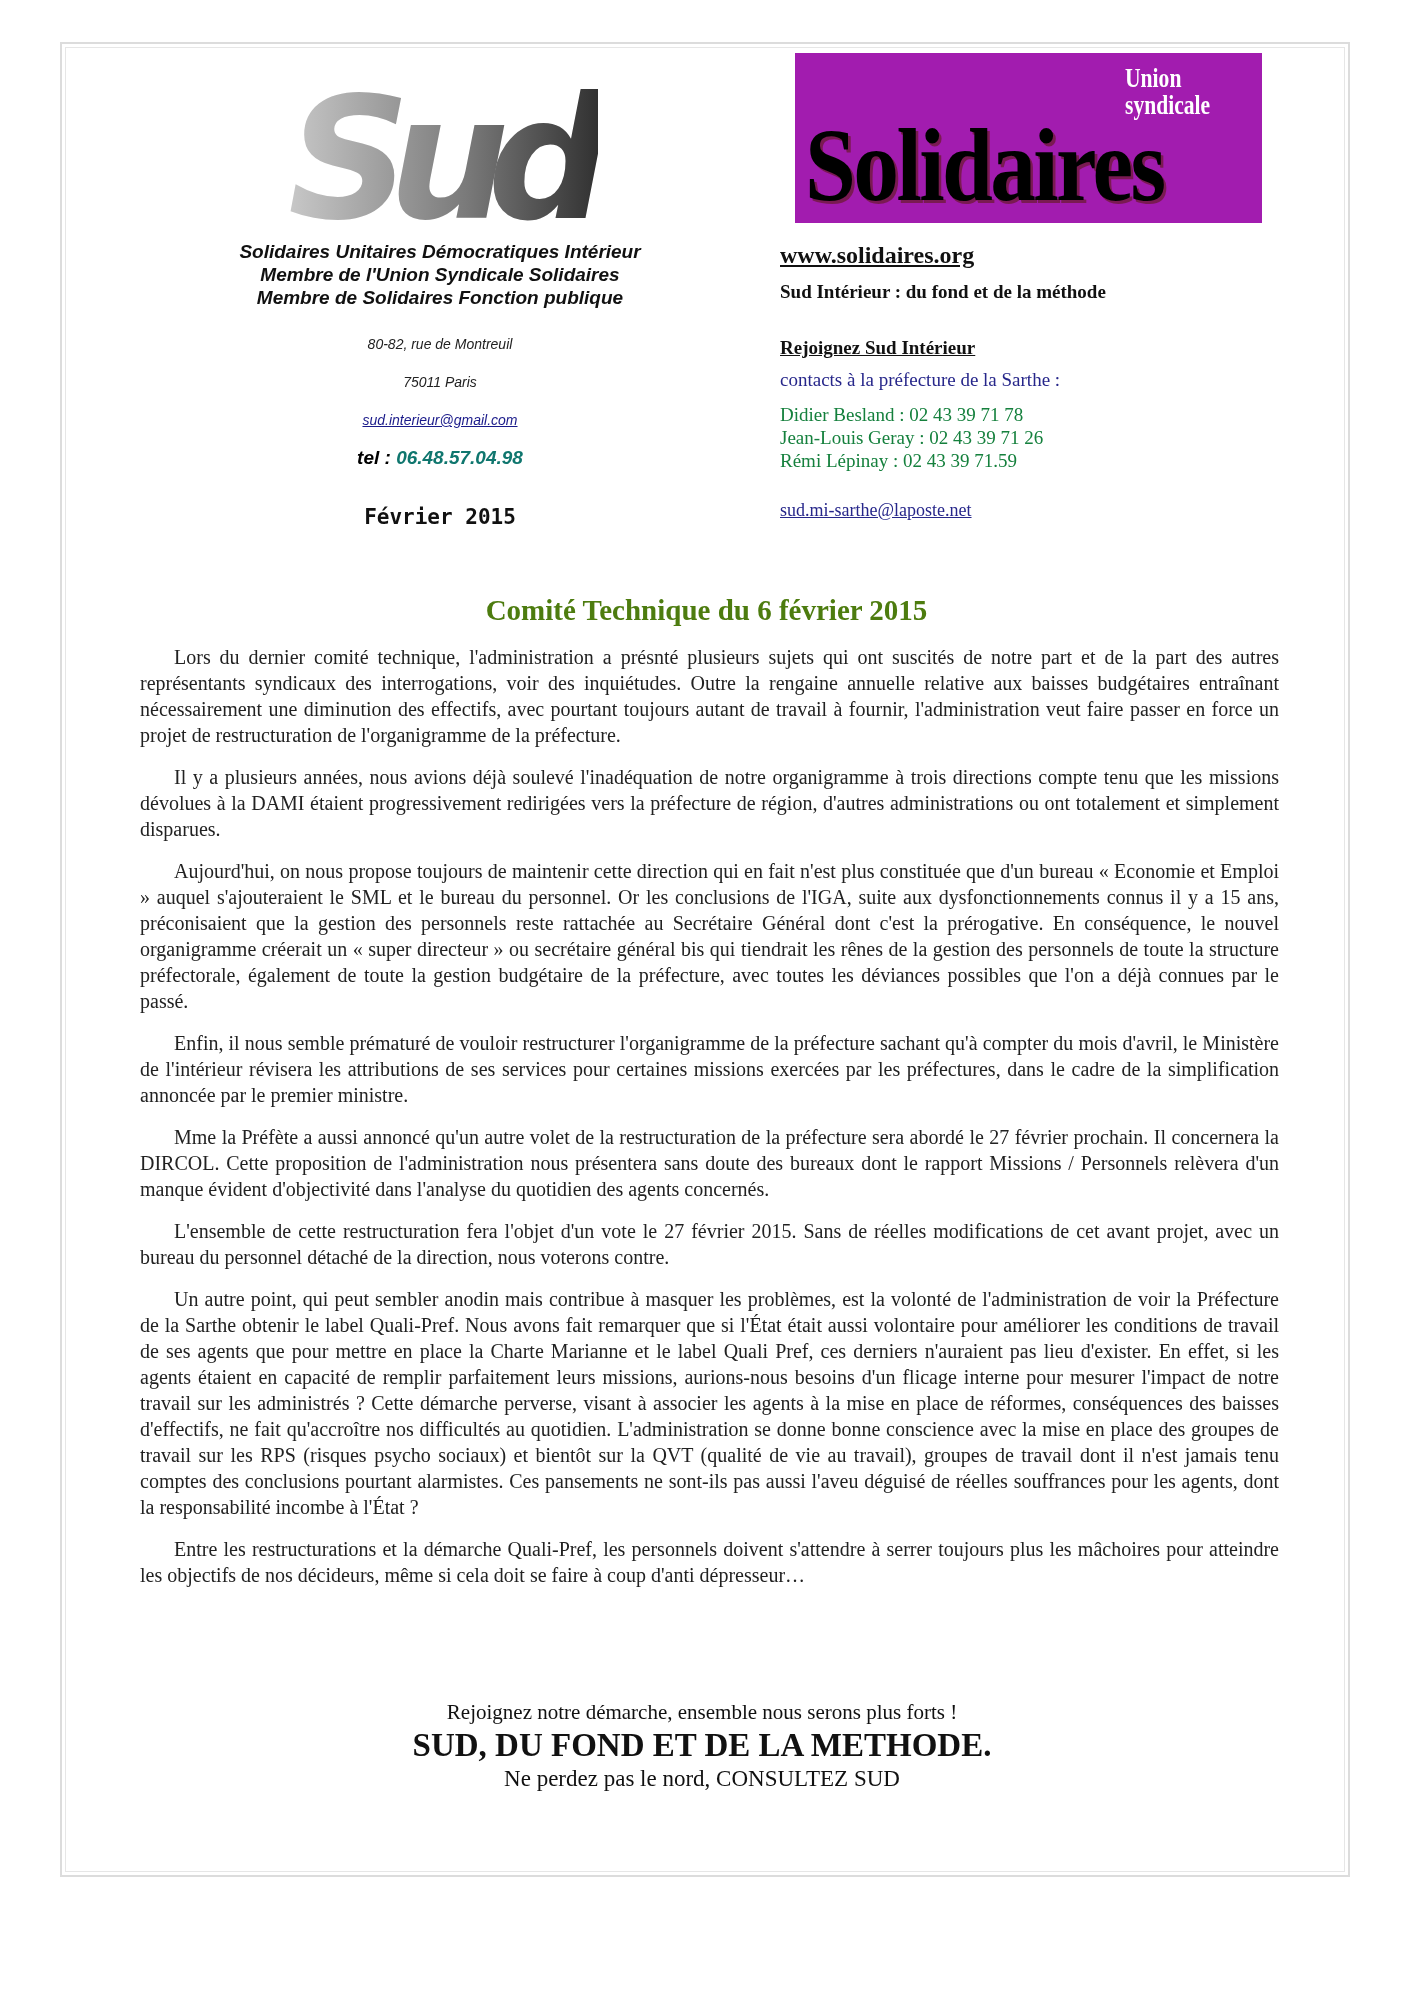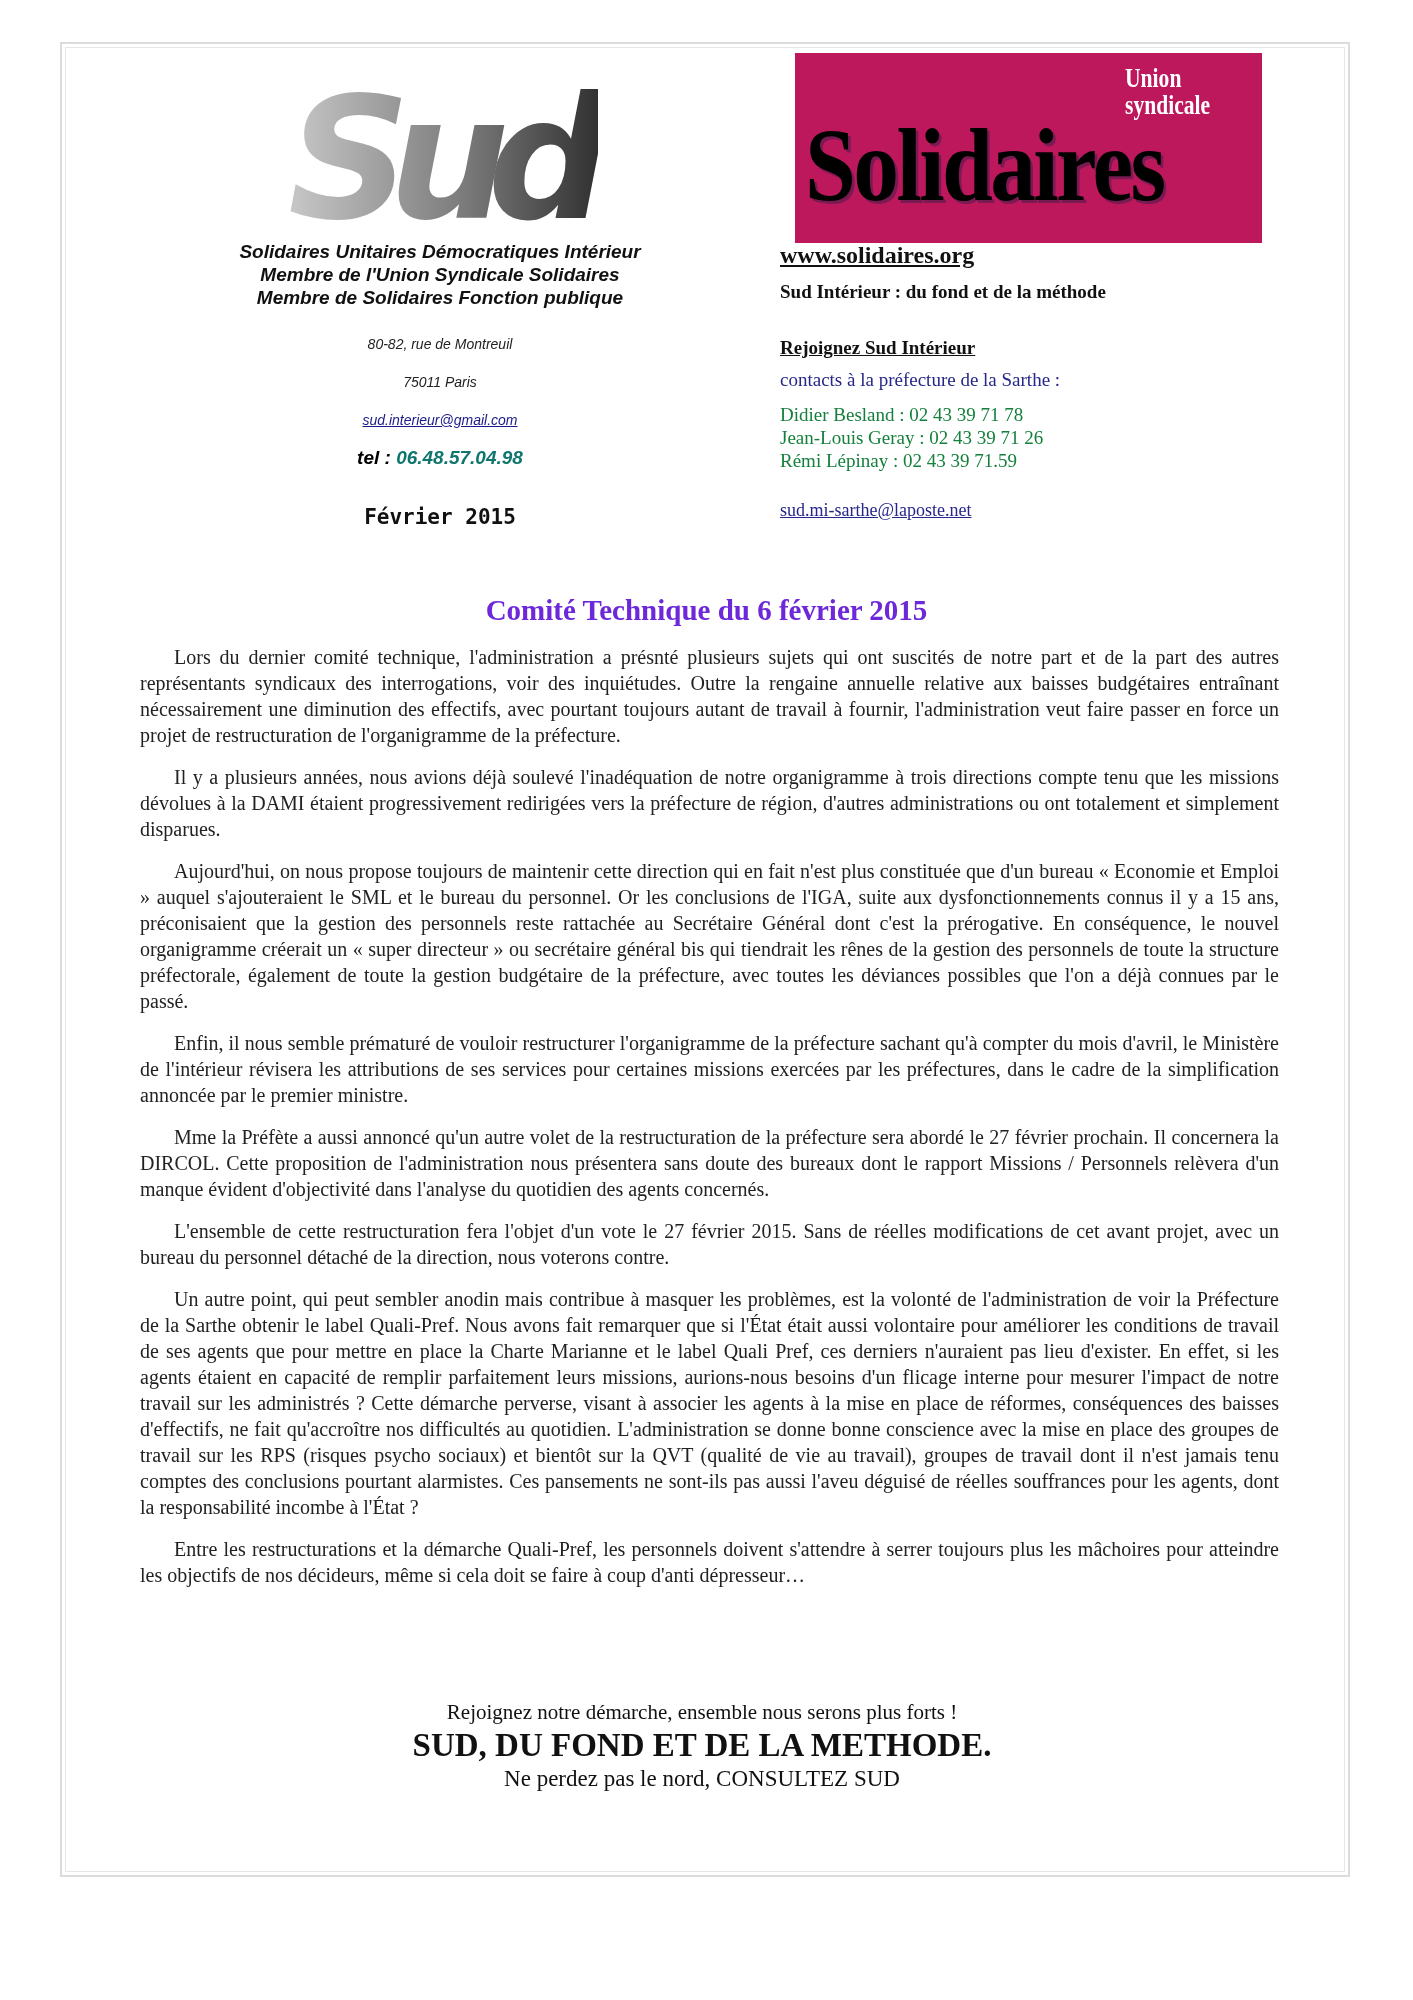--- a/index.html
+++ b/index.html
@@ -17,22 +17,22 @@
     font-family: "Liberation Sans", sans-serif;
   }
   .org-lines { font-style: italic; font-weight: bold; font-size: 19px; line-height: 23px; color: #111; }
   .addr { font-style: italic; font-size: 14px; color: #222; margin-top: 16px; line-height: 38px; }
   .addr a { color: #1a1a8a; text-decoration: underline; }
   .tel { font-style: italic; font-weight: bold; font-size: 19px; line-height: 38px; }
   .tel .num { color: #0f766e; }
   .date { font-family: "DejaVu Sans Mono", monospace; font-weight: bold; font-size: 21px; margin-top: 28px; color: #111; }
 
   .sol-logo {
-    position: absolute; left: 795px; top: 53px; width: 467px; height: 190px;
-    background: #be185d;
+    position: absolute; left: 795px; top: 53px; width: 467px; height: 170px;
+    background: #a21caf;
   }
   .sol-logo .union {
     position: absolute; left: 330px; top: 12px; font-family: "Liberation Serif", serif;
     color: #fff; font-weight: bold; font-size: 27px; line-height: 27px; transform: scaleX(0.8); transform-origin: left top;
   }
   .sol-logo .big {
     position: absolute; left: 10px; top: 62px; font-family: "Liberation Serif", serif;
     font-weight: 900; font-size: 104px; line-height: 100px; color: #000; letter-spacing: -3px;
     transform: scaleX(0.88); transform-origin: left top;
     text-shadow: 3px 3px 0 #7a1a52;
@@ -43,21 +43,21 @@
   }
   .www { font-weight: bold; font-size: 24px; text-decoration: underline; color: #111; margin-top: 2px; }
   .tagline { font-weight: bold; font-size: 19px; margin-top: 12px; color: #111; }
   .join { font-weight: bold; font-size: 19px; text-decoration: underline; margin-top: 34px; color: #111; }
   .contacts-lbl { color: #26268a; font-size: 19px; margin-top: 10px; }
   .people { color: #15803d; font-size: 19px; margin-top: 12px; line-height: 23px; }
   .mail2 { color: #26268a; font-size: 18px; margin-top: 28px; text-decoration: underline; }
 
   .title {
     position: absolute; left: 0; top: 594px; width: 1413px; text-align: center;
-    font-family: "Liberation Serif", serif; font-weight: bold; font-size: 29px; color: #6d28d9;
+    font-family: "Liberation Serif", serif; font-weight: bold; font-size: 29px; color: #4d7c0f;
   }
   .body {
     position: absolute; left: 136px; top: 644px; width: 1143px;
     font-family: "Liberation Serif", serif; font-size: 20px; line-height: 26px; color: #222;
     text-align: justify;
   }
   .body p { margin: 0 0 16px 4px; text-indent: 34px; }
 
   .footer {
     position: absolute; left: 0; top: 1700px; width: 1404px; text-align: center;

